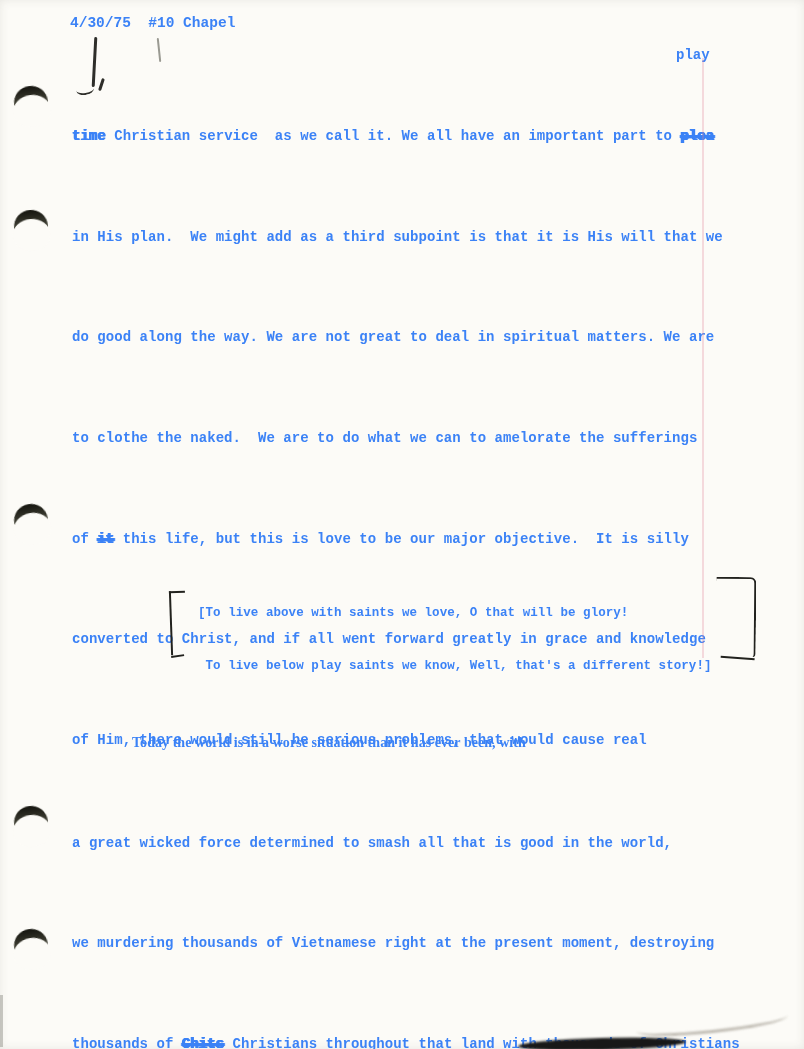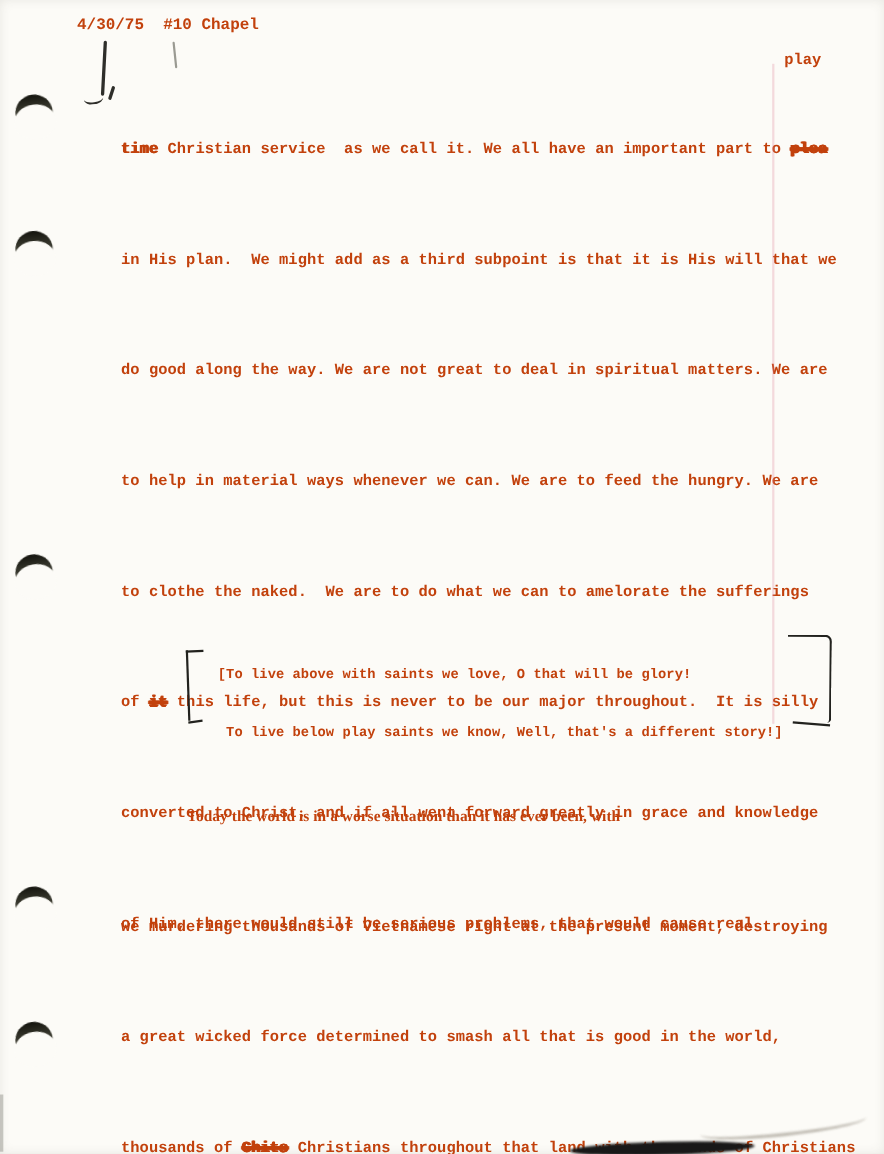--- a/index.html
+++ b/index.html
@@ -3,46 +3,45 @@
 <meta charset="utf-8">
 <style>
   html,body{margin:0;padding:0;background:#e8e6e0;}
   .page{
     position:relative;
     width:804px;height:1049px;
     background:#fcfbf7;
     overflow:hidden;
     box-shadow: inset 0 0 10px rgba(60,60,50,.10);
     font-family:"Liberation Mono","DejaVu Sans Mono",monospace;
-    color:#c2410c;
+    color:#3b82f6;
   }
   .hdr{
     position:absolute;left:70px;top:13px;
     font:700 14.5px/20px "Liberation Mono","DejaVu Sans Mono",monospace;
     white-space:pre;
   }
   .para{
     position:absolute;left:72px;
     font:700 14px/33.55px "Liberation Mono","DejaVu Sans Mono",monospace;
     white-space:pre;
     letter-spacing:.05px;
   }
-  .para .ln{height:33.55px;margin-left:38px;}
+  .para .ln{height:33.55px;}
   .p1{top:53px;}
   .p2{top:659px;}
   .p2 .indent{padding-left:60px;font-family:Liberation Serif, serif;}
   .quote{
     position:absolute;left:198px;top:570px;
     font:700 12.5px/17.5px "Liberation Mono","DejaVu Sans Mono",monospace;
     white-space:pre;letter-spacing:.05px;
   }
   .insert{
     position:absolute;left:676px;top:47px;
     font:700 14px/16px "Liberation Mono","DejaVu Sans Mono",monospace;
-    margin-left:37px;
   }
   .strike{
     text-decoration:line-through;
     text-decoration-thickness:2.5px;
     text-shadow:.7px 0 currentColor,-.7px 0 currentColor,0 .4px currentColor;
   }
   .overtyped{ text-shadow:.7px 0 currentColor,-.4px 0 currentColor; }
 
   
   .hole{
@@ -120,45 +119,44 @@
   <div class="pen pen-faint" style="left:158px;top:38px;width:2px;height:24px;transform:rotate(-6deg)"></div>
   <div class="pen" style="left:100px;top:78px;width:2.5px;height:13px;transform:rotate(18deg)"></div>
   <div class="hook" style="left:76px;top:84px;transform:rotate(-8deg)"></div>
 
   <div class="insert">play</div>
 
   <div class="para p1">
     <div class="ln"><span class="overtyped">time</span><span> Christian service  as we call it. We all have an important part to </span><span class="strike">plea</span></div>
     <div class="ln">in His plan.  We might add as a third subpoint is that it is His will that we</div>
     <div class="ln">do good along the way. We are not great to deal in spiritual matters. We are</div>
-    <div class="ln">to help in material ways whenever we can. We are to feed the hungry. We are</div>
     <div class="ln">to clothe the naked.  We are to do what we can to amelorate the sufferings</div>
-    <div class="ln"><span>of </span><span class="strike">it</span><span> this life, but this is never to be our major throughout.  It is silly</span></div>
+    <div class="ln"><span>of </span><span class="strike">it</span><span> this life, but this is love to be our major objective.  It is silly</span></div>
     <div class="ln">converted to Christ, and if all went forward greatly in grace and knowledge</div>
     <div class="ln">of Him, there would still be serious problems, that would cause real</div>
     
     
     
     
     
     
   </div>
 
   <div class="lbracket"></div>
   <div class="rbracket"></div>
 
   <div class="quote">
     <div>[To live above with saints we love, O that will be glory!</div>
     <div> To live below play saints we know, Well, that's a different story!]</div>
   </div>
 
   <div class="para p2">
     <div class="ln indent">Today the world is in a worse situation than it has ever been, with</div>
+    <div class="ln">a great wicked force determined to smash all that is good in the world,</div>
     <div class="ln">we murdering thousands of Vietnamese right at the present moment, destroying</div>
-    <div class="ln">a great wicked force determined to smash all that is good in the world,</div>
     <div class="ln"><span>thousands of </span><span class="strike">Chits</span><span> Christians throughout that land with thousands of Christians</span></div>
     
     
     
     
     
     
     
   </div>
 

